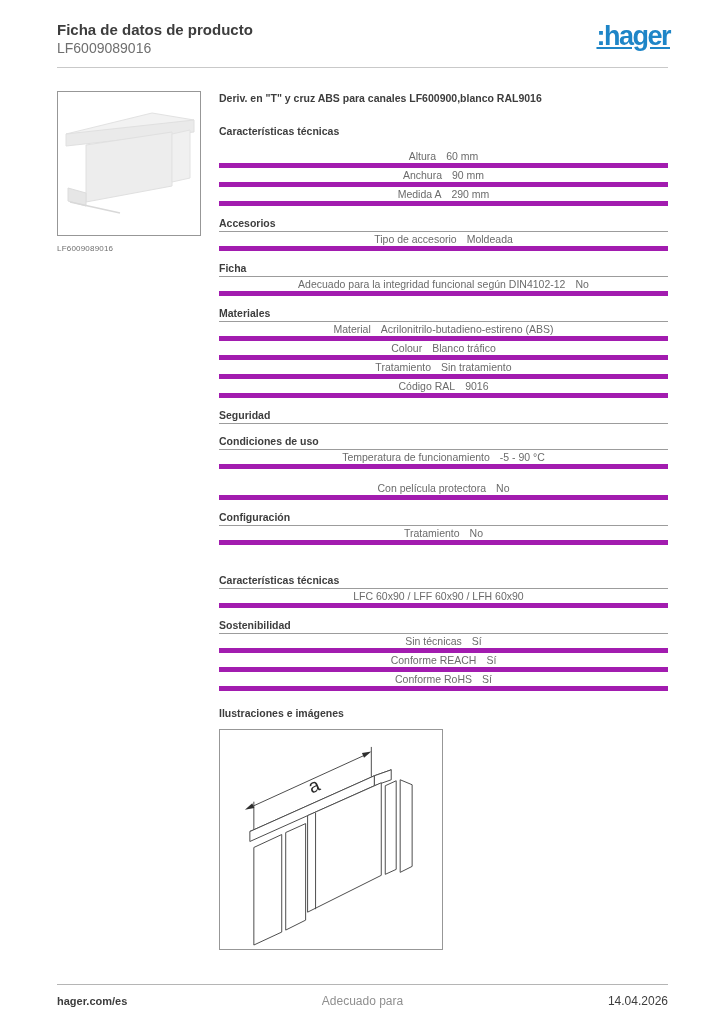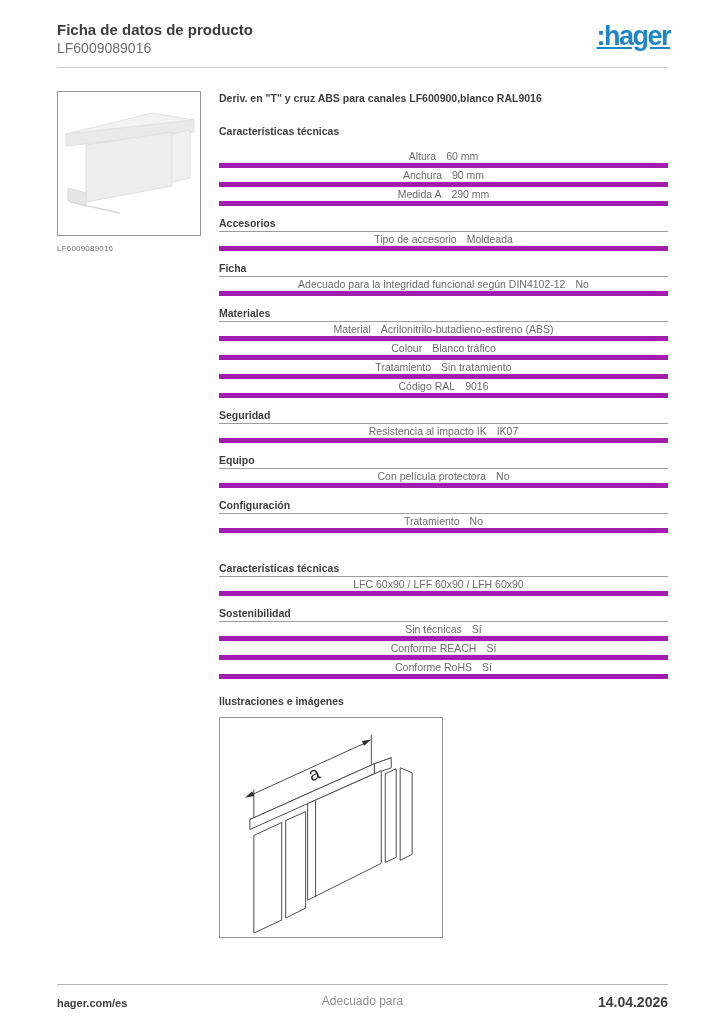--- a/index.html
+++ b/index.html
@@ -31,21 +31,21 @@
   .row { display:flex; justify-content:center; align-items:baseline; font-size:10.5px; color:#6b6b6b; line-height:11px; padding:2px 0 1px; border-bottom:5px solid #a21caf; }
   .row .lbl { text-align:left; white-space:nowrap; }
   .row .val { text-align:right; white-space:nowrap; padding-left:10px; }
 
   .drawing-box { width:224px; height:221px; border:1px solid #979797; margin-top:10px; background:#fff; }
 
   
   .footer { position:absolute; left:57px; right:56px; top:984px; border-top:1px solid #b5b5b5; padding-top:9px; display:flex; justify-content:space-between; align-items:baseline; }
   .footer .site { font-size:11px; font-weight:bold; color:#3d3d3d; text-decoration:none; }
   .footer .center { position:absolute; left:0; right:0; text-align:center; font-size:12px; color:#8f8f8f; }
-  .footer .date { font-size:14px; font-weight:bold; color:#3d3d3d; }
+  .footer .date { font-size:12px; font-weight:normal; color:#3d3d3d; }
 
   svg { display:block; }
 </style>
 </head>
 <body>
 
 <div class="page">
 
   <div class="header">
     <div>
@@ -120,29 +120,29 @@
               <span class="lbl">Tratamiento</span>
               <span class="val">Sin tratamiento</span>
             </div>
             <div class="row">
               <span class="lbl">Código RAL</span>
               <span class="val">9016</span>
             </div>
           </section>
           <section class="group">
             <div class="group-heading">Seguridad</div>
-            <div class="row">
-              <span class="lbl">Resistencia al impacto IK</span>
-              <span class="val">IK07</span>
-            </div>
-          </section>
-          <section class="group">
-          </section>
-          <section class="group">
-            <div class="group-heading">Equipo</div>
+          </section>
+          <section class="group">
+            <div class="group-heading">Condiciones de uso</div>
+            <div class="row">
+              <span class="lbl">Temperatura de funcionamiento</span>
+              <span class="val">-5 - 90 °C</span>
+            </div>
+          </section>
+          <section class="group">
             <div class="row">
               <span class="lbl">Con película protectora</span>
               <span class="val">No</span>
             </div>
           </section>
           <section class="group">
             <div class="group-heading">Configuración</div>
             <div class="row">
               <span class="lbl">Tratamiento</span>
               <span class="val">No</span>

